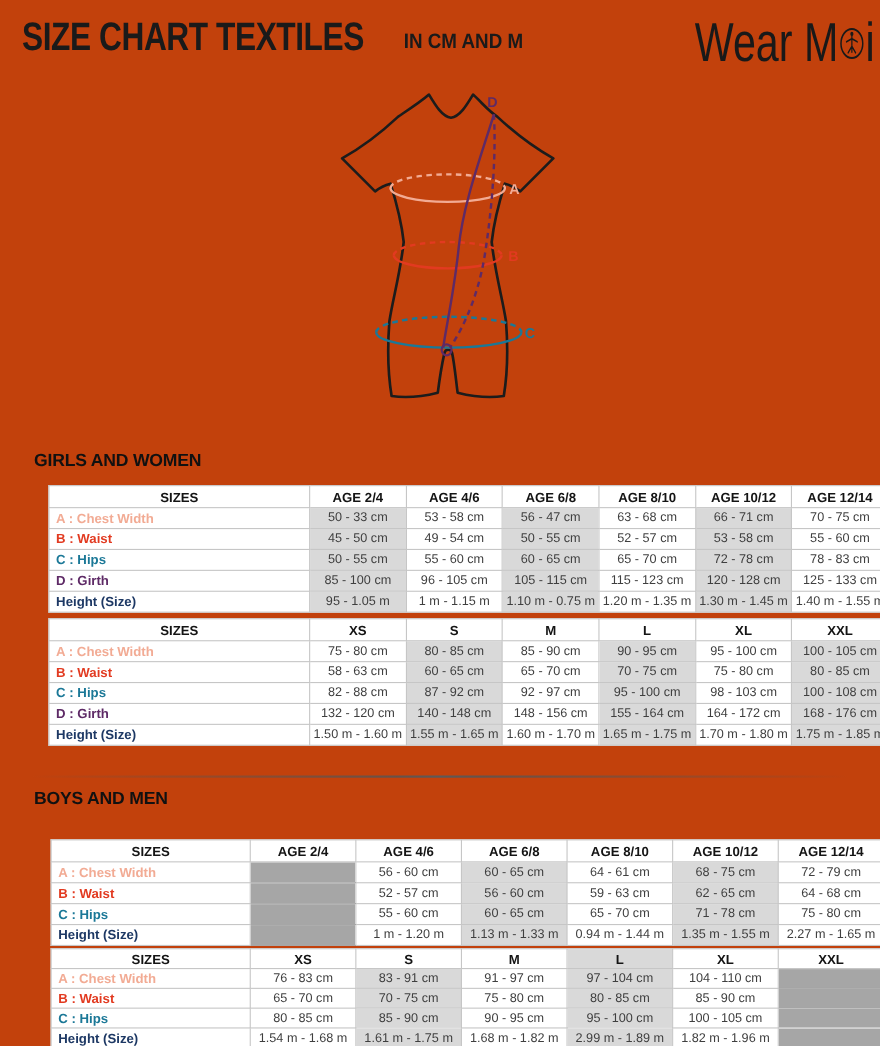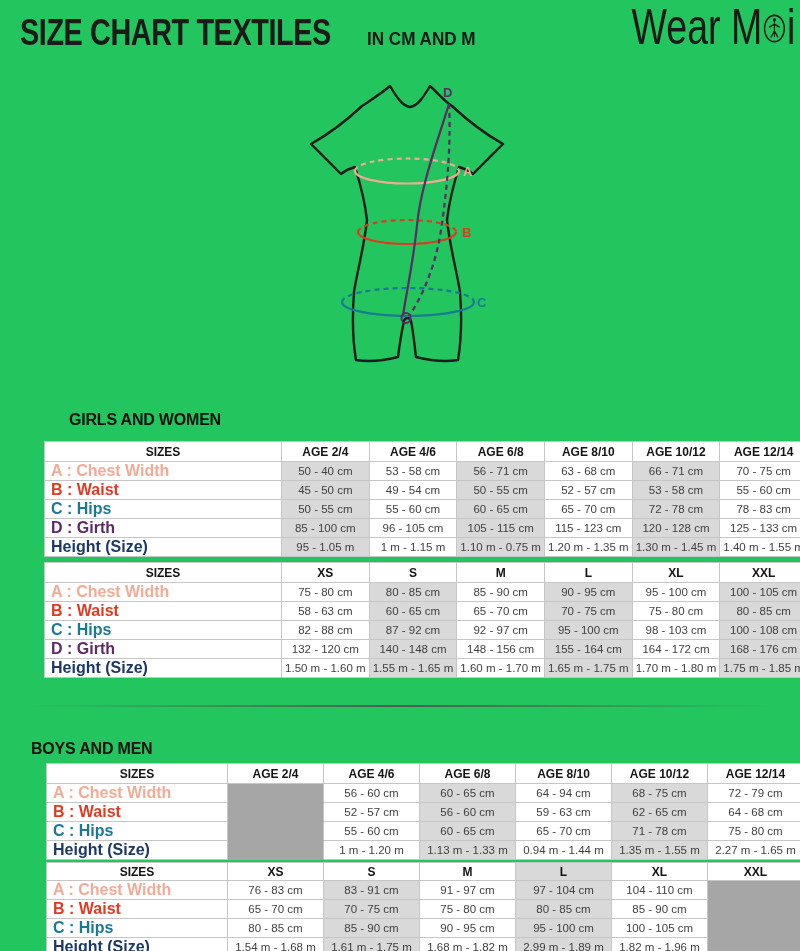--- a/index.html
+++ b/index.html
@@ -1,65 +1,65 @@
 <!DOCTYPE html>
 <html><head>
 <meta charset="utf-8">
 <style>
   html,body { margin:0; padding:0; background:#ffffff; }
   .page {
     position:relative; width:800px; height:951px; overflow:hidden;
-    background:#22c55e; font-family:"Liberation Sans", sans-serif;
+    background:#c2410c; font-family:"Liberation Sans", sans-serif;
   }
 
   
   .titlebar { position:absolute; left:20px; top:12px; width:600px; height:40px; }
   .main-title {
     position:absolute; left:0; bottom:0; white-space:nowrap;
     font-size:36px; line-height:38px; font-weight:bold; color:#1a1a1a;
     letter-spacing:-0.5px; transform:scaleX(.80); transform-origin:0 100%;
   }
   .sub-title {
     position:absolute; left:347px; bottom:3px; white-space:nowrap;
     font-size:19px; line-height:20px; font-weight:bold; color:#1a1a1a;
     transform:scaleX(.90); transform-origin:0 100%;
   }
-  .logo { position:absolute; right:5px; top:2px; }
+  .logo { position:absolute; right:5px; top:13px; }
   .logo-inner { display:flex; align-items:flex-start; transform:scaleX(.75); transform-origin:100% 50%; }
   .logo-txt { font-size:50px; line-height:50px; font-weight:400; color:#191919; white-space:pre; }
   .dancer-svg { margin:11px 1px 0 1px; }
 
   
   .diagram { position:absolute; left:300px; top:80px; }
   .diagram text { font-size:13px; font-weight:bold; font-family:"Liberation Sans", sans-serif; }
   .dash { stroke-dasharray:5 4; }
 
   
   .section-title {
     position:absolute; left:31px; font-size:16px; font-weight:bold;
     color:#111111; letter-spacing:-0.2px;
   }
-  #sec-girls { top:411px;margin-left:38px; }
-  #sec-boys  { top:740px; }
+  #sec-girls { top:411px; }
+  #sec-boys  { top:718px; }
 
   .divider {
     position:absolute; left:28px; top:705px; width:744px; height:2px;
     background:linear-gradient(90deg, rgba(120,120,120,0), rgba(85,85,85,.85) 45%, #5a5a5a 50%, rgba(85,85,85,.85) 55%, rgba(120,120,120,0));
   }
 
   
   table.chart {
     position:absolute; border-collapse:collapse; table-layout:fixed;
     background:#ffffff;
     margin-left:13px;
   }
   .chart th, .chart td { border:1px solid var(--border); overflow:hidden; white-space:nowrap; }
   .chart th { font-size:12px; font-weight:bold; color:#141414; text-align:center; padding:0; height:19px; }
   .chart td { font-size:11.5px; color:var(--data-text); text-align:center; padding:0; height:18px; }
-  .chart td.label-cell { text-align:left; font-weight:bold; font-size:16px; padding-left:6px; }
+  .chart td.label-cell { text-align:left; font-weight:bold; font-size:12px; padding-left:6px; }
   .chart .shaded { background:var(--shaded); }
   .chart .empty  { background:var(--empty); border-top-color:var(--empty); border-bottom-color:var(--empty); }
 
   .girls { left:31px; width:764px; }
   .boys  { left:33px; width:758px; }
   .girls col.col-label { width:237px; }
   .boys  col.col-label { width:181px; }
 
   #t-girls-age  { top:441px; }
   #t-girls-size { top:562px; }
@@ -151,23 +151,23 @@
           <th>AGE 4/6</th>
           <th>AGE 6/8</th>
           <th>AGE 8/10</th>
           <th>AGE 10/12</th>
           <th>AGE 12/14</th>
         </tr>
       </thead>
       <tbody>
         <tr>
           <td class="label-cell" style="color: var(--chest);">A : Chest Width</td>
-          <td class="shaded">50 - 40 cm</td>
+          <td class="shaded">50 - 33 cm</td>
           <td>53 - 58 cm</td>
-          <td class="shaded">56 - 71 cm</td>
+          <td class="shaded">56 - 47 cm</td>
           <td>63 - 68 cm</td>
           <td class="shaded">66 - 71 cm</td>
           <td>70 - 75 cm</td>
         </tr>
         <tr>
           <td class="label-cell" style="color: var(--waist);">B : Waist</td>
           <td class="shaded">45 - 50 cm</td>
           <td>49 - 54 cm</td>
           <td class="shaded">50 - 55 cm</td>
           <td>52 - 57 cm</td>
@@ -296,21 +296,21 @@
           <th>AGE 10/12</th>
           <th>AGE 12/14</th>
         </tr>
       </thead>
       <tbody>
         <tr>
           <td class="label-cell" style="color: var(--chest);">A : Chest Width</td>
           <td class="empty"></td>
           <td>56 - 60 cm</td>
           <td class="shaded">60 - 65 cm</td>
-          <td>64 - 94 cm</td>
+          <td>64 - 61 cm</td>
           <td class="shaded">68 - 75 cm</td>
           <td>72 - 79 cm</td>
         </tr>
         <tr>
           <td class="label-cell" style="color: var(--waist);">B : Waist</td>
           <td class="empty"></td>
           <td>52 - 57 cm</td>
           <td class="shaded">56 - 60 cm</td>
           <td>59 - 63 cm</td>
           <td class="shaded">62 - 65 cm</td>

